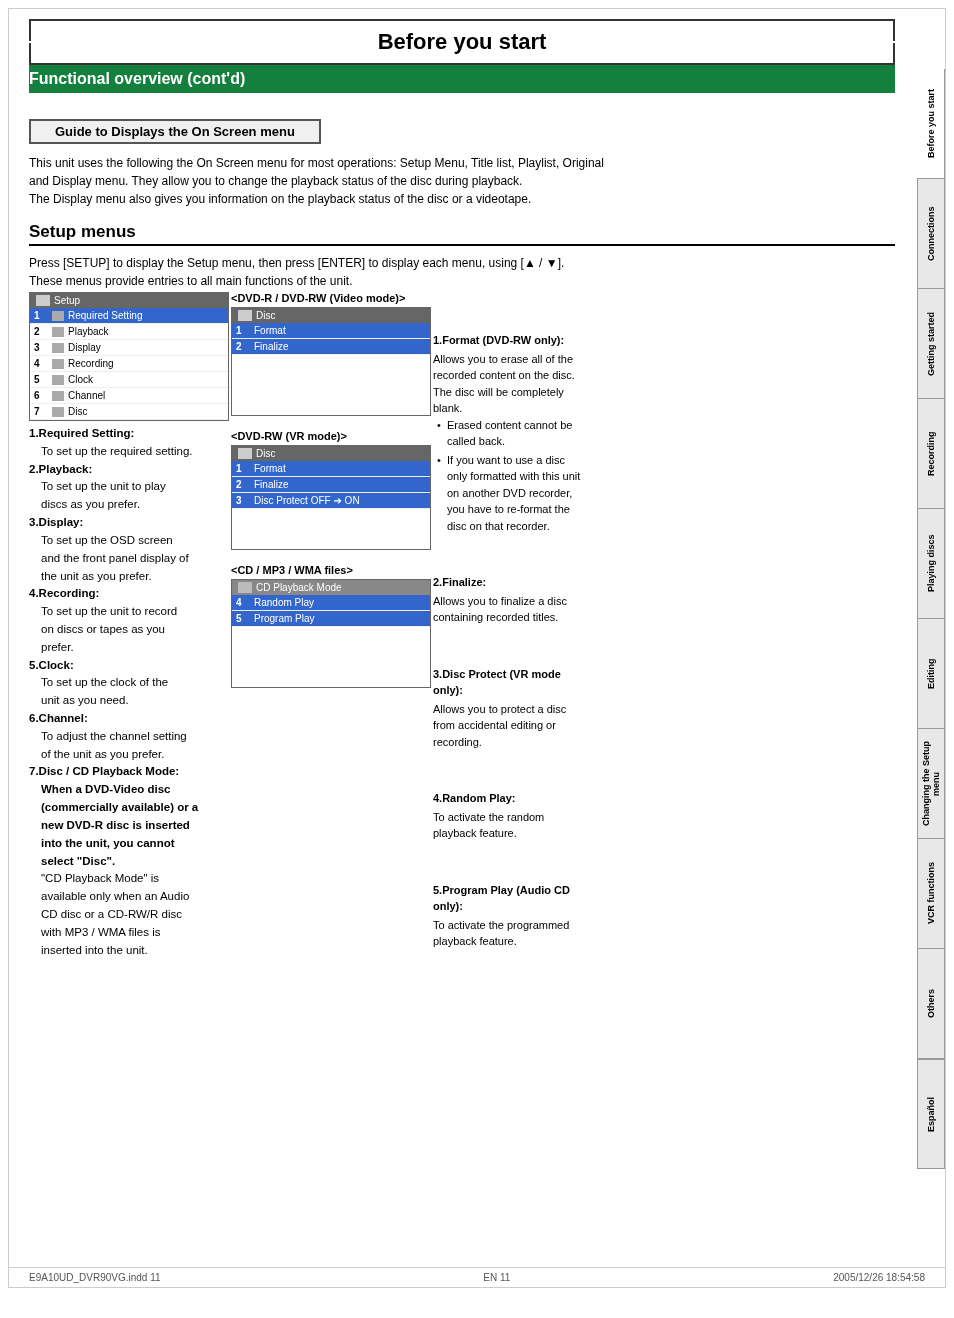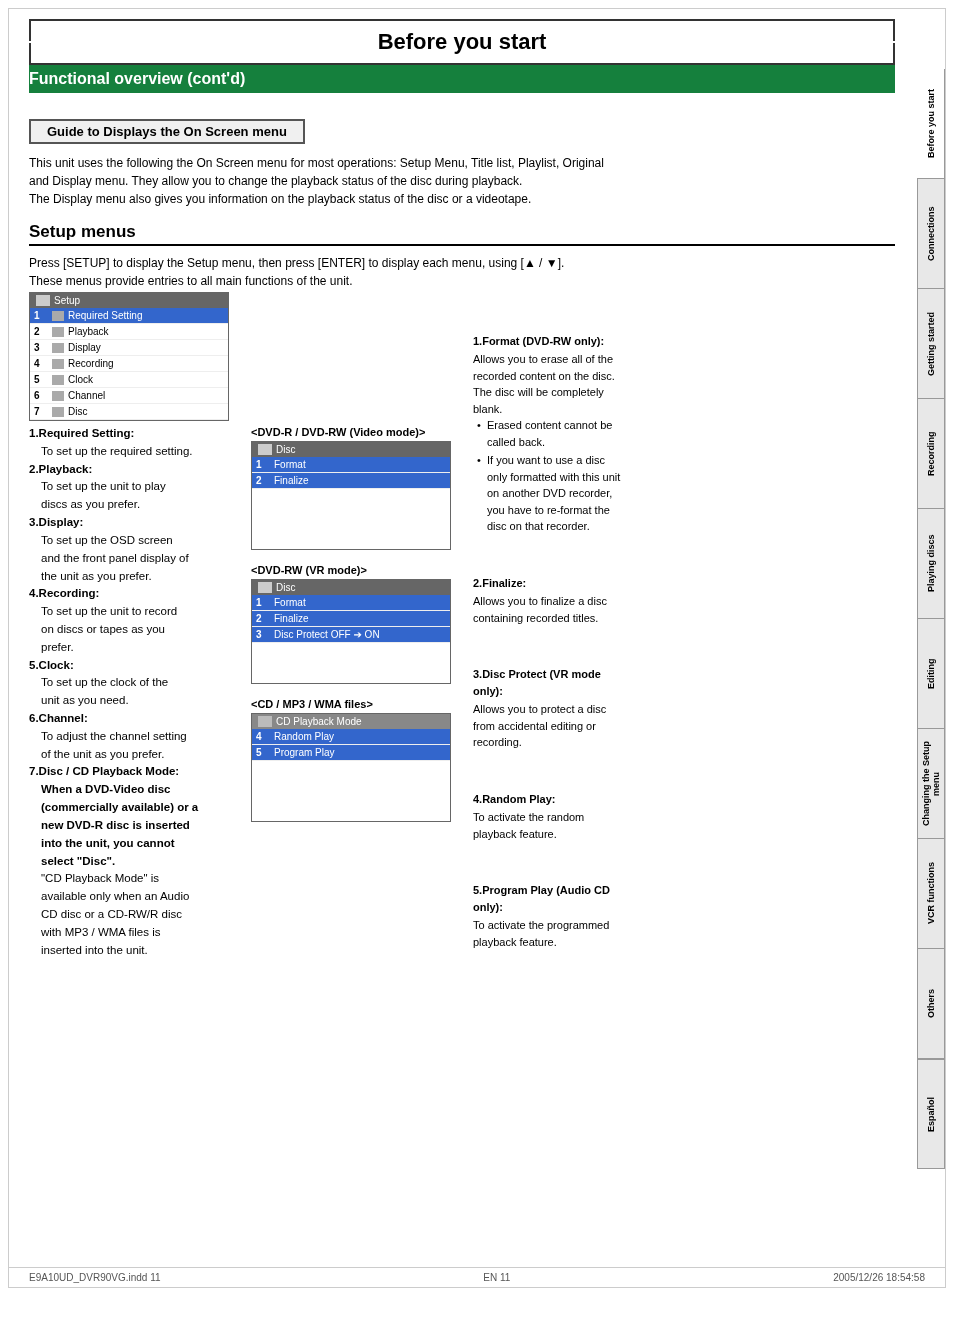--- a/index.html
+++ b/index.html
@@ -84,21 +84,21 @@
       padding: 5px 0;
       font-size: 16px;
       font-weight: bold;
       margin-bottom: 26px;
     }
 
     
     .guide-box {
       border: 2px solid #555;
       display: inline-block;
-      padding: 3px 16px;
+      padding: 3px 24px;
       font-size: 13px;
       font-weight: bold;
       margin-bottom: 10px;
       background: #f0f0f0;
     }
 
     
     .intro-text {
       font-size: 12px;
       line-height: 1.5;
@@ -117,23 +117,22 @@
     
     .setup-desc {
       font-size: 12px;
       line-height: 1.5;
       margin-bottom: 2px;
     }
 
     
     .three-col {
       display: flex;
-      gap: 22px;
+      gap: 2px;
       margin-bottom: 10px;
-      align-items: center;
     }
     .col-left {
       width: 200px;
       flex-shrink: 0;
     }
     .col-middle {
       width: 200px;
       flex-shrink: 0;
     }
     .col-right {

